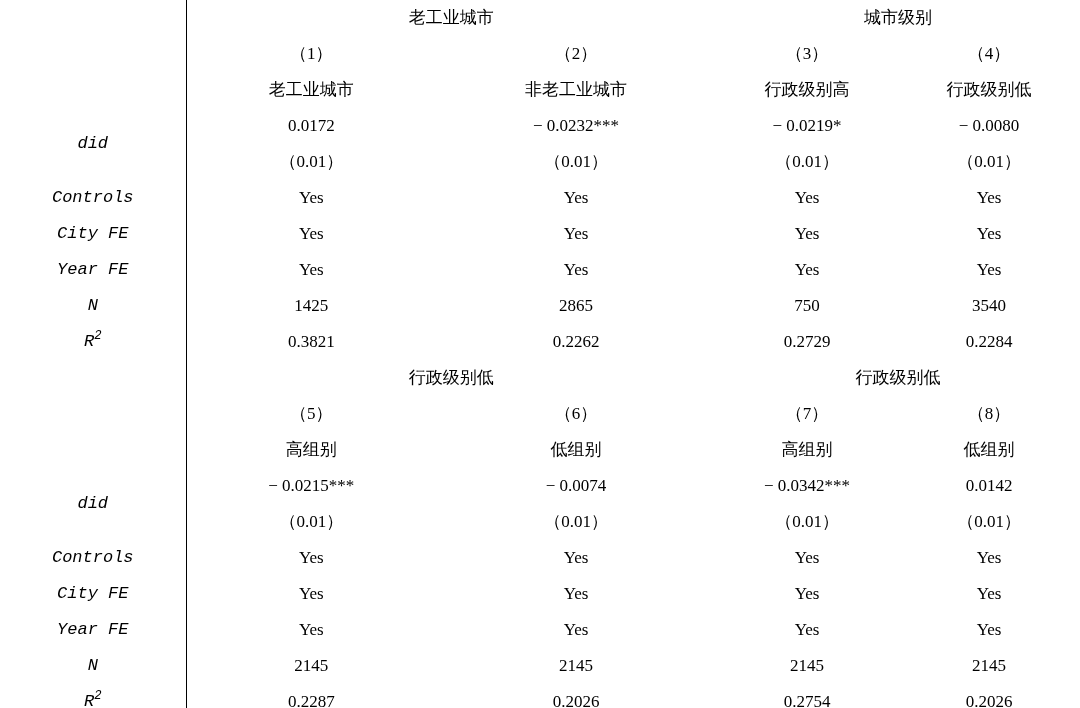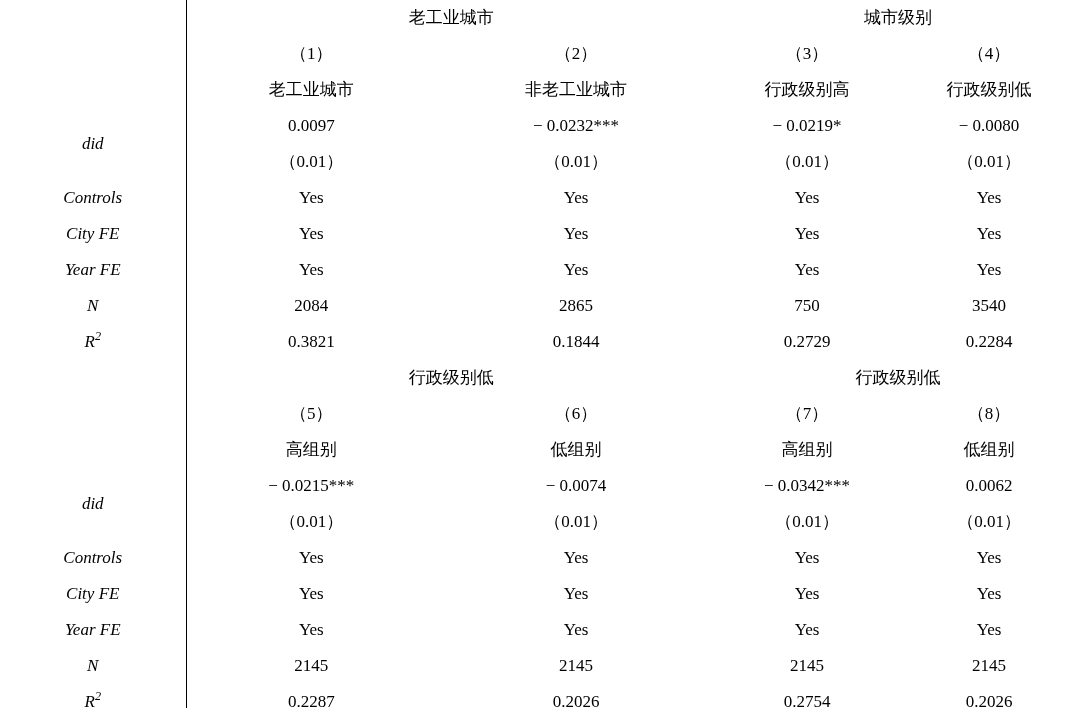--- a/index.html
+++ b/index.html
@@ -39,21 +39,21 @@
     padding: 3px 4px;
     line-height: 1.25;
     height: 30px;
   }
   
   .top-rule td { border-top: 1.6px solid #000; }
   .hline td { border-bottom: 1px solid #000; }
   .thick-bottom td { border-bottom: 1.6px solid #000; }
 
   
-  .vsep { border-right: 1px solid #000 !important; }
+  .vsep { border-right: 1px solid #000 !important; font-family: Liberation Mono, monospace; }
 
   .label-cell {
     font-style: italic;
     text-align: center;
   }
   .head-group {
     text-align: center;
   }
   .num { font-variant-numeric: tabular-nums; }
   sup { font-size: 0.72em; vertical-align: super; line-height: 0; }
@@ -88,21 +88,21 @@
       <tr class="hline">
         <td class="vsep"></td>
         <td>老工业城市</td>
         <td>非老工业城市</td>
         <td>行政级别高</td>
         <td>行政级别低</td>
       </tr>
 
       <tr>
         <td class="vsep label-cell" rowspan="2">did</td>
-        <td class="num">0.0097</td>
+        <td class="num">0.0172</td>
         <td class="num">− 0.0232***</td>
         <td class="num">− 0.0219*</td>
         <td class="num">− 0.0080</td>
       </tr>
       <tr class="hline">
         <td class="num">（0.01）</td>
         <td class="num">（0.01）</td>
         <td class="num">（0.01）</td>
         <td class="num">（0.01）</td>
       </tr>
@@ -126,30 +126,30 @@
       <tr class="hline">
         <td class="vsep label-cell">Year FE</td>
         <td>Yes</td>
         <td>Yes</td>
         <td>Yes</td>
         <td>Yes</td>
       </tr>
 
       <tr class="hline">
         <td class="vsep label-cell">N</td>
-        <td class="num">2084</td>
+        <td class="num">1425</td>
         <td class="num">2865</td>
         <td class="num">750</td>
         <td class="num">3540</td>
       </tr>
 
       <tr class="hline">
         <td class="vsep label-cell"><span>R</span><sup>2</sup></td>
         <td class="num">0.3821</td>
-        <td class="num">0.1844</td>
+        <td class="num">0.2262</td>
         <td class="num">0.2729</td>
         <td class="num">0.2284</td>
       </tr>
 
       <tr class="hline">
         <td class="vsep"></td>
         <td class="head-group" colspan="2">行政级别低</td>
         <td class="head-group" colspan="2">行政级别低</td>
       </tr>
       <tr class="hline">
@@ -165,21 +165,21 @@
         <td>低组别</td>
         <td>高组别</td>
         <td>低组别</td>
       </tr>
 
       <tr>
         <td class="vsep label-cell" rowspan="2">did</td>
         <td class="num">− 0.0215***</td>
         <td class="num">− 0.0074</td>
         <td class="num">− 0.0342***</td>
-        <td class="num">0.0062</td>
+        <td class="num">0.0142</td>
       </tr>
       <tr class="hline">
         <td class="num">（0.01）</td>
         <td class="num">（0.01）</td>
         <td class="num">（0.01）</td>
         <td class="num">（0.01）</td>
       </tr>
 
       <tr class="hline">
         <td class="vsep label-cell">Controls</td>

